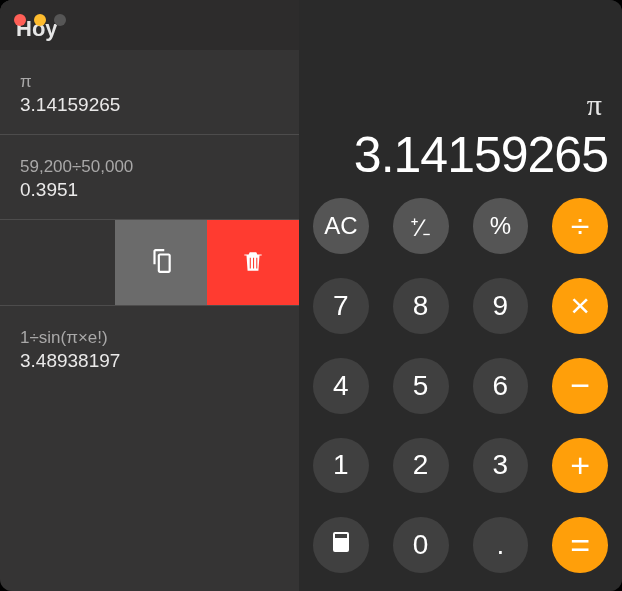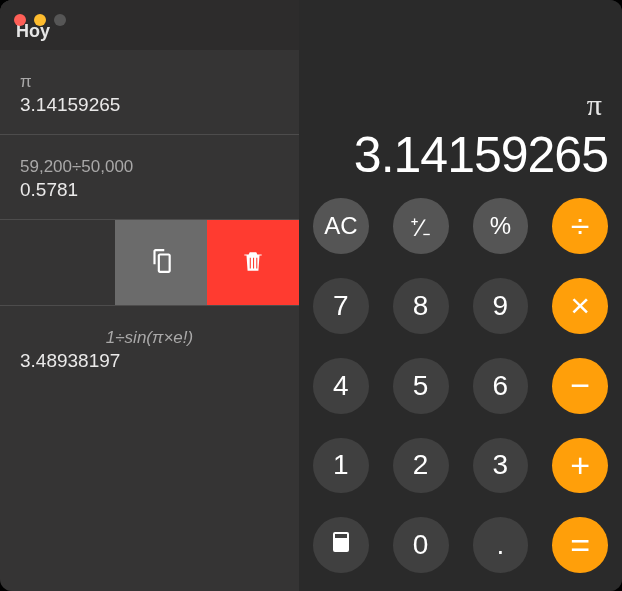--- a/index.html
+++ b/index.html
@@ -44,21 +44,21 @@
     }
     .sidebar-header {
       height: 50px;
       background: #2d2c2c;
       display: flex;
       align-items: flex-end;
       padding: 0 16px 8px;
     }
     .sidebar-header h1 {
       color: #e6e6e6;
-      font-size: 18px;
+      font-size: 22px;
       font-weight: 600;
     }
     .history {
       padding: 0;
       overflow-y: auto;
     }
     .entry {
       padding: 22px 20px 18px;
       border-bottom: 1px solid #4d4c4c;
     }
@@ -163,42 +163,42 @@
     </div>
     <div class="history">
 
       <div class="entry">
         <div class="expr">π</div>
         <div class="result">3.14159265</div>
       </div>
 
       <div class="entry">
         <div class="expr">59,200÷50,000</div>
-        <div class="result">0.5781</div>
+        <div class="result">0.3951</div>
       </div>
 
       <div class="swipe-row">
         <div class="swipe-btn copy-btn">
           <span>
             <svg viewBox="0 0 24 24">
                 <path d="M15 1H7c-1.1 0-2 .9-2 2v12h2V3h8V1zm4 4H11c-1.1 0-2 .9-2 2v14c0 1.1.9 2 2 2h8c1.1 0 2-.9 2-2V7c0-1.1-.9-2-2-2zm0 16h-8V7h8v14z"></path>
               </svg>
           </span>
         </div>
         <div class="swipe-btn delete-btn">
           <span>
             <svg viewBox="0 0 24 24">
                 <path d="M6 7h12l-1 14H7L6 7zm3 2v10h1V9H9zm3 0v10h1V9h-1zm3 0v10h1V9h-1zM9 4h6l1 2h4v1H4V6h4l1-2z"></path>
               </svg>
           </span>
         </div>
       </div>
 
       <div class="entry no-border">
-        <div class="expr" style="font-style: italic; text-align: center;">1÷sin(π×e!)</div>
+        <div class="expr" style="">1÷sin(π×e!)</div>
         <div class="result">3.48938197</div>
       </div>
 
     </div>
   </div>
 
   <div class="calc">
     <div class="display">
       <div class="symbol">π</div>
       <div class="value">3.14159265</div>

